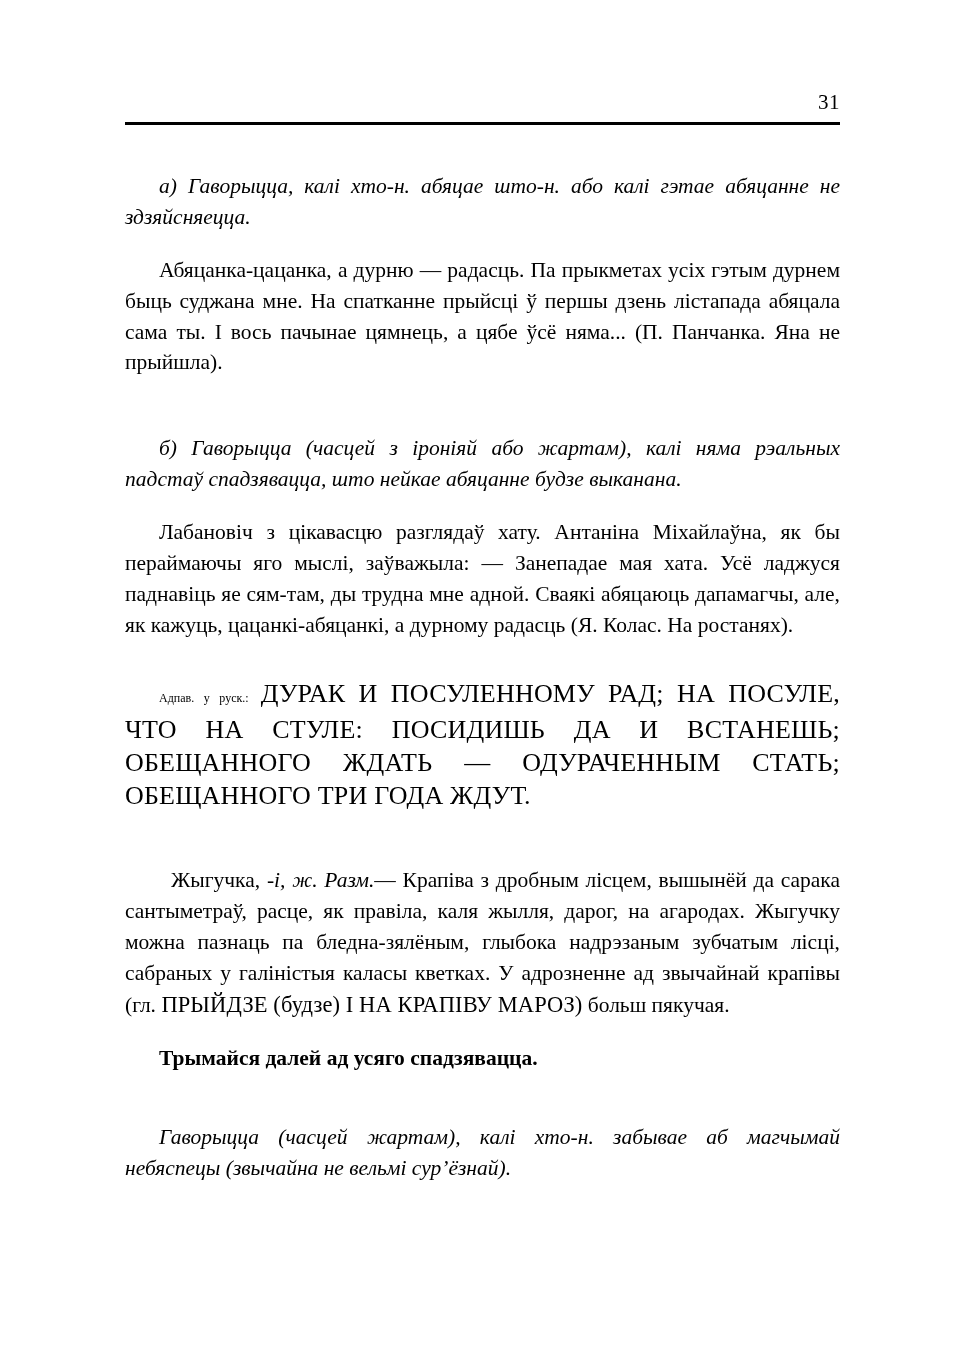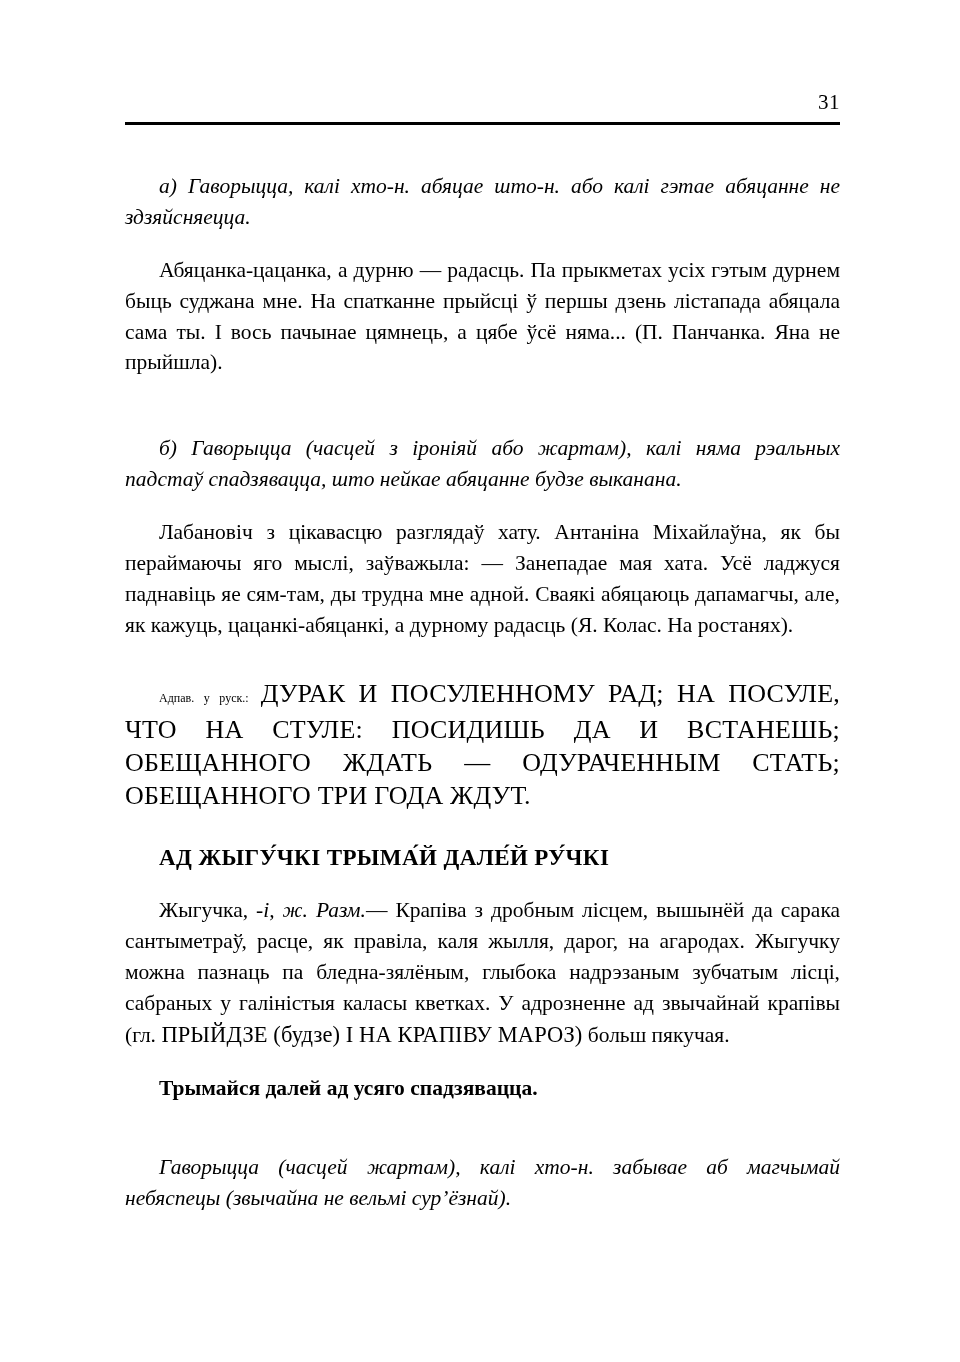--- a/index.html
+++ b/index.html
@@ -106,21 +106,21 @@
     text-align: left;
   }
 
   
   .definition {
     font-size: 21.5px;
     line-height: 31px;
     text-indent: 34px;
     text-align: justify;
   }
-  .definition .hw { font-style: normal; }
+  .definition .hw { font-style: normal; margin-left: 12px; }
   .definition .gram { font-style: italic; }
   .definition .xref {
     font-size: 22.5px;
     letter-spacing: 0.1px;
   }
 
   
   .proverb-gloss {
     font-weight: bold;
     font-size: 21.5px;
@@ -154,21 +154,20 @@
     <div class="gap-md"></div>
 
     <p class="body-para">Лабановіч з цікавасцю разглядаў хату. Антаніна Міхайлаўна, як бы пераймаючы яго мыслі, заўважыла: — Занепадае мая хата. Усё ладжуся паднавіць яе сям-там, ды трудна мне адной. Сваякі абяцаюць дапамагчы, але, як кажуць, цацанкі-абяцанкі, а дурному радасць (Я. Колас. На ростанях).</p>
 
     <div class="gap-xl"></div>
 
     <p class="equiv"><span class="lead">Адпав. у руск.:</span> <span class="caps">ДУРАК И ПОСУЛЕННОМУ РАД; НА ПОСУЛЕ, ЧТО НА СТУЛЕ: ПОСИДИШЬ ДА И ВСТАНЕШЬ; ОБЕЩАННОГО ЖДАТЬ — ОДУРАЧЕННЫМ СТАТЬ; ОБЕЩАННОГО ТРИ ГОДА ЖДУТ.</span></p>
 
     <div class="gap-lg"></div>
 
-    <p class="entry-heading">АД ЖЫГУ́ЧКІ ТРЫМА́Й ДАЛЕ́Й РУ́ЧКІ</p>
 
     <div class="gap-md"></div>
 
     <p class="definition"><span class="hw">Жыгучка,</span> <span class="gram">-і,</span> <span class="gram">ж.</span> <span class="gram">Разм.</span><span>—</span> <span>Крапіва з дробным лісцем, вышынёй да сарака сантыметраў, расце, як правіла, каля жылля, дарог, на агародах. Жыгучку можна пазнаць па бледна-зялёным, глыбока надрэзаным зубчатым лісці, сабраных у галіністыя каласы кветках. У адрозненне ад звычайнай крапівы (гл.</span> <span class="xref">ПРЫЙДЗЕ (будзе) І НА КРАПІВУ МАРОЗ)</span> <span>больш пякучая.</span></p>
 
     <div class="gap-md"></div>
 
     <p class="proverb-gloss">Трымайся далей ад усяго спадзявацца.</p>
 
     <div class="gap-sm"></div>

